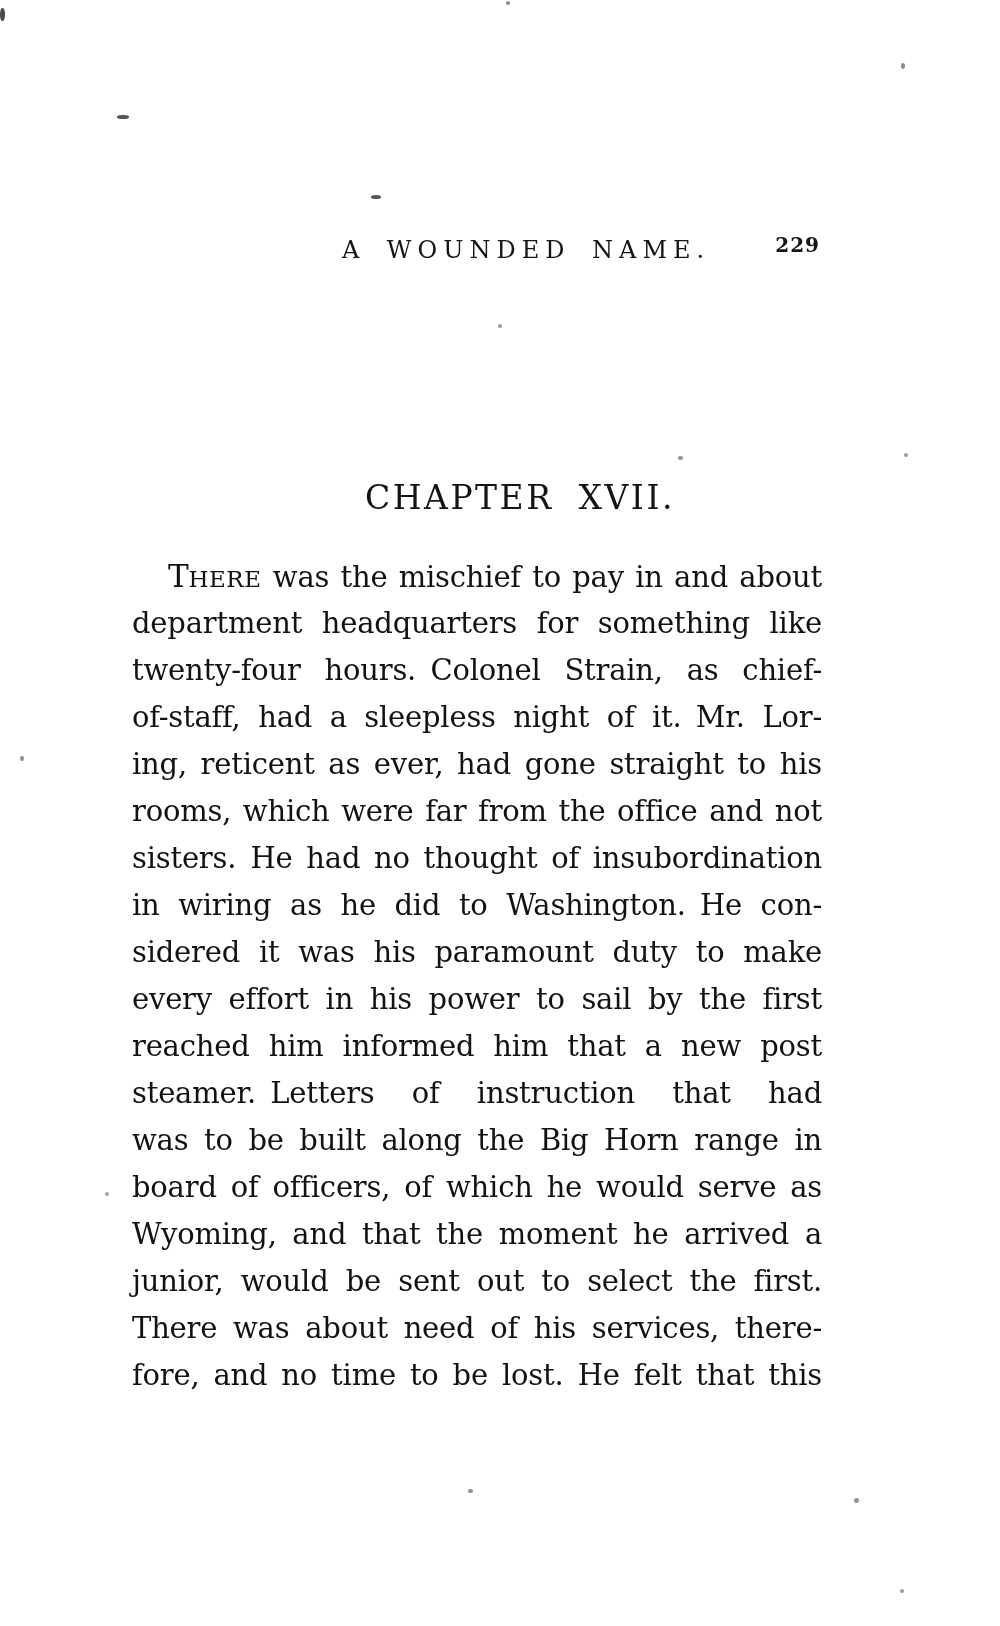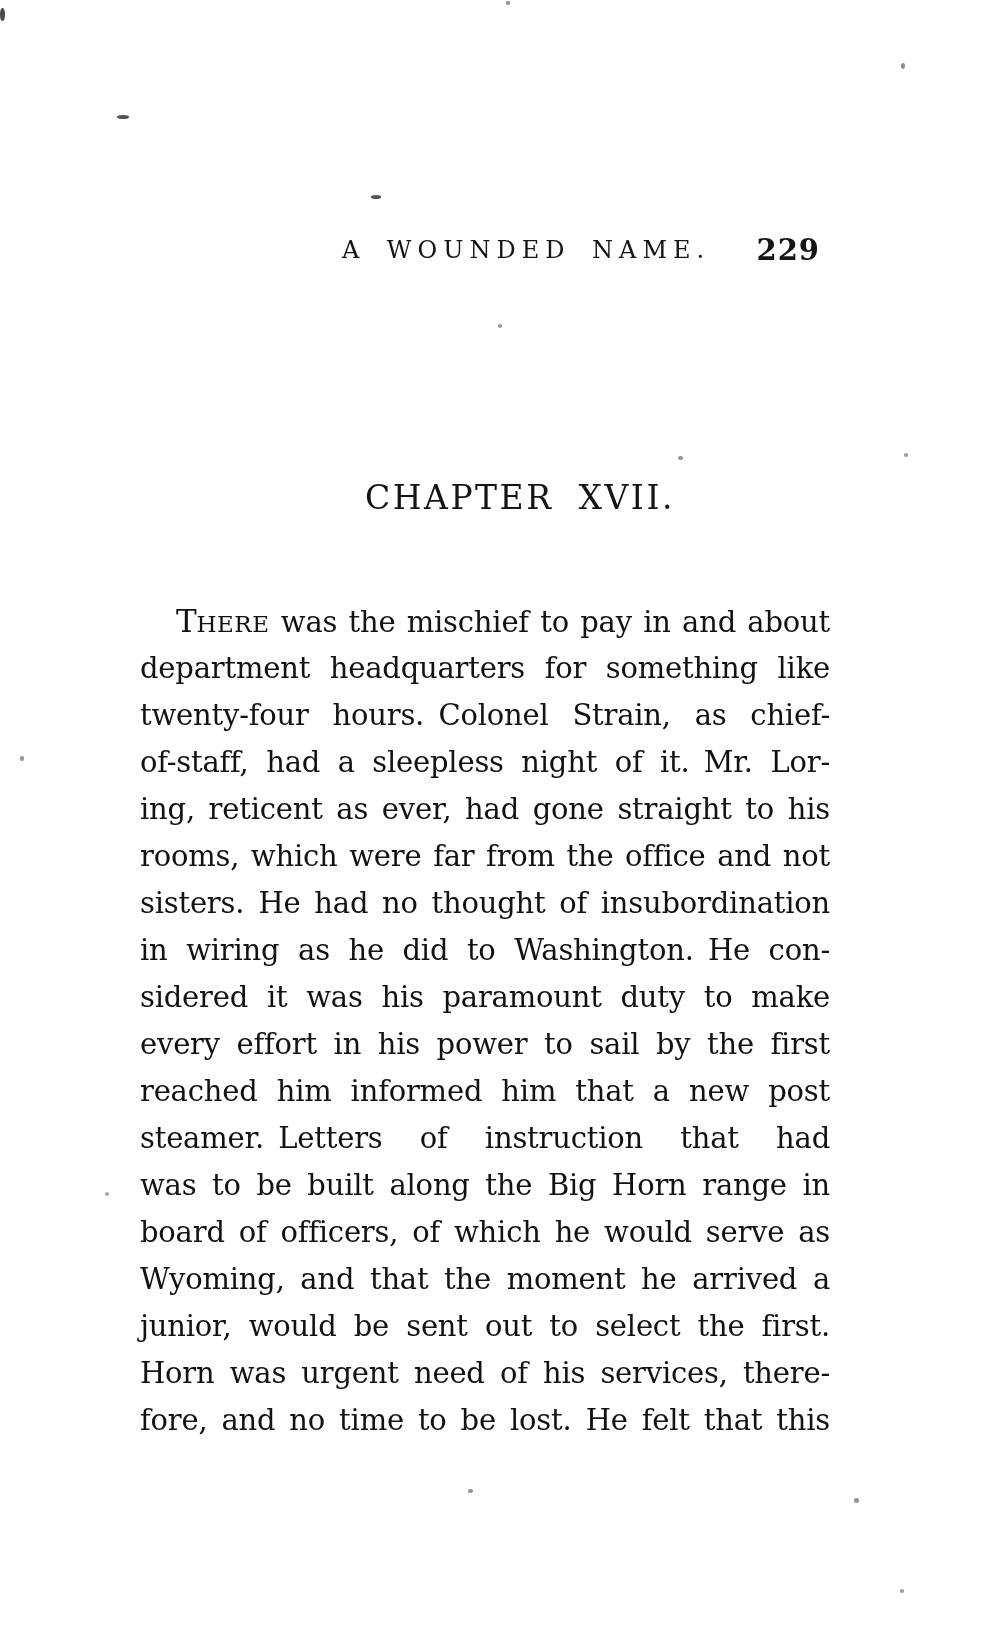--- a/index.html
+++ b/index.html
@@ -33,21 +33,21 @@
     font-size: 24px;
     letter-spacing: 6px;
     word-spacing: 8px;
     white-space: nowrap;
     color: #151515;
   }
   .folio {
     position: absolute;
     top: -3px;
     right: 180px;
-    font-size: 29px;
+    font-size: 20px;
     font-weight: bold;
     letter-spacing: 1px;
     color: #151515;
   }
   
   .chapter-heading {
     position: absolute;
     top: 478px;
     left: 0;
     right: 0;
@@ -56,23 +56,22 @@
     font-size: 33px;
     letter-spacing: 2.5px;
     word-spacing: 12px;
     white-space: nowrap;
     color: #141414;
   }
   
   .body-text {
     position: absolute;
     top: 553px;
-    left: 140px;
+    left: 132px;
     width: 690px;
-    margin-top: 45px;
   }
   .text-line {
     font-size: 29px;
     line-height: 47px;
     height: 47px;
     letter-spacing: -0.2px;
     text-align: justify;
     text-align-last: justify;
     white-space: normal;
     color: #121212;
@@ -117,21 +116,21 @@
     <div class="text-line">sisters. He had no thought of insubordination</div>
     <div class="text-line">in wiring as he did to Washington. He con-</div>
     <div class="text-line">sidered it was his paramount duty to make</div>
     <div class="text-line">every effort in his power to sail by the first</div>
     <div class="text-line">reached him informed him that a new post</div>
     <div class="text-line">steamer. Letters of instruction that had</div>
     <div class="text-line">was to be built along the Big Horn range in</div>
     <div class="text-line">board of officers, of which he would serve as</div>
     <div class="text-line">Wyoming, and that the moment he arrived a</div>
     <div class="text-line">junior, would be sent out to select the first.</div>
-    <div class="text-line">Horn was urgent need of his services, there-</div>
+    <div class="text-line">There was about need of his services, there-</div>
     <div class="text-line">fore, and no time to be lost. He felt that this</div>
   </div>
 
   <div id="artifact-layer">
       <div class="speck" style="left: 0px; top: 8px; width: 5px; height: 13px; opacity: 0.85;"></div>
       <div class="speck" style="left: 506px; top: 1px; width: 4px; height: 4px; opacity: 0.5;"></div>
       <div class="speck" style="left: 901px; top: 63px; width: 4px; height: 6px; opacity: 0.55;"></div>
       <div class="speck" style="left: 117px; top: 115px; width: 12px; height: 4px; opacity: 0.8;"></div>
       <div class="speck" style="left: 371px; top: 195px; width: 10px; height: 4px; opacity: 0.8;"></div>
       <div class="speck" style="left: 498px; top: 324px; width: 4px; height: 4px; opacity: 0.45;"></div>

